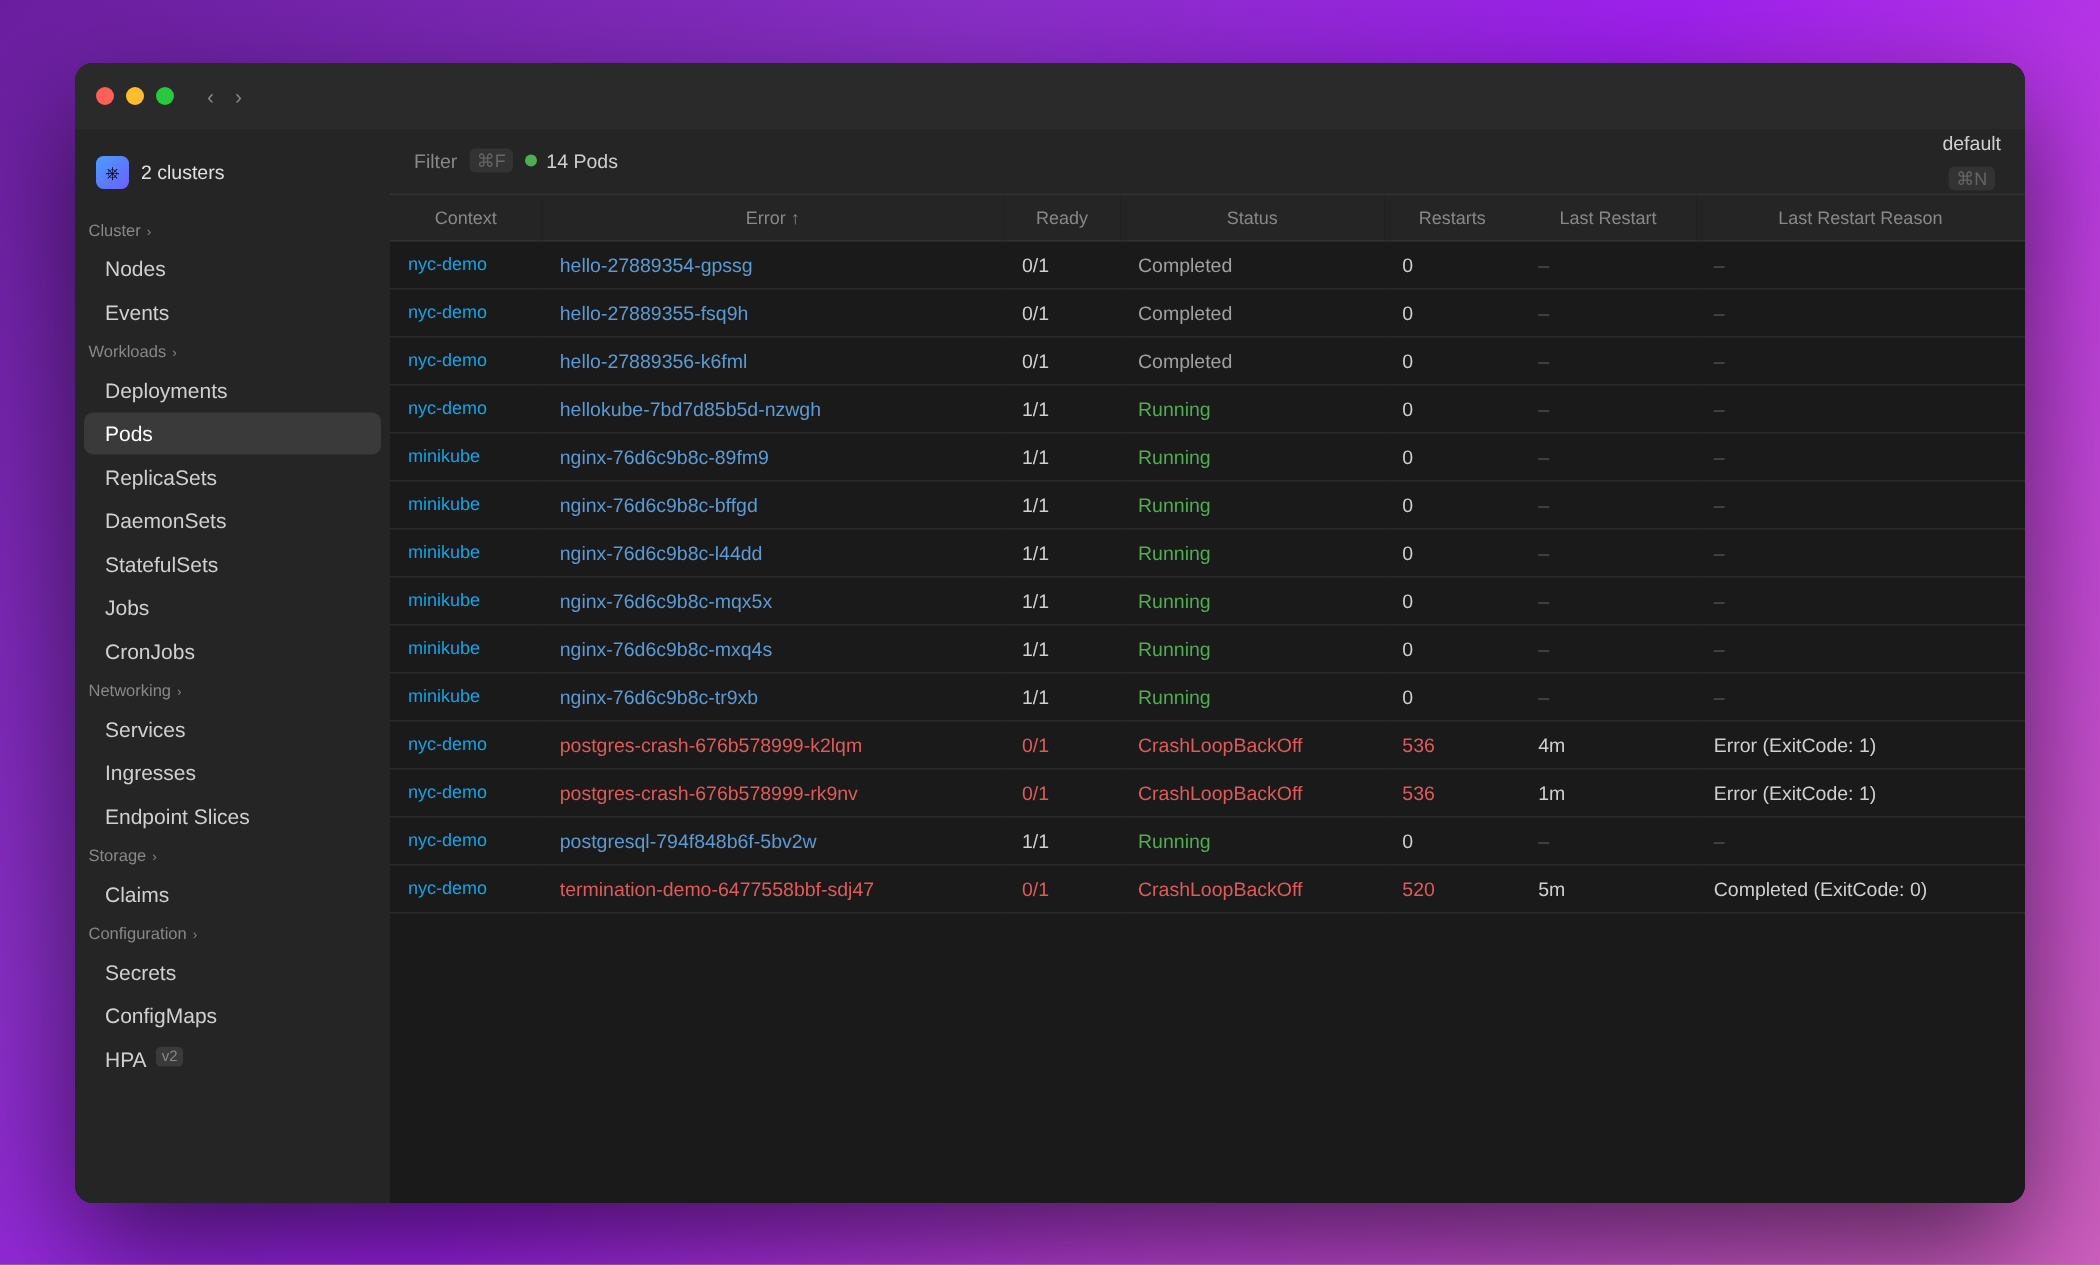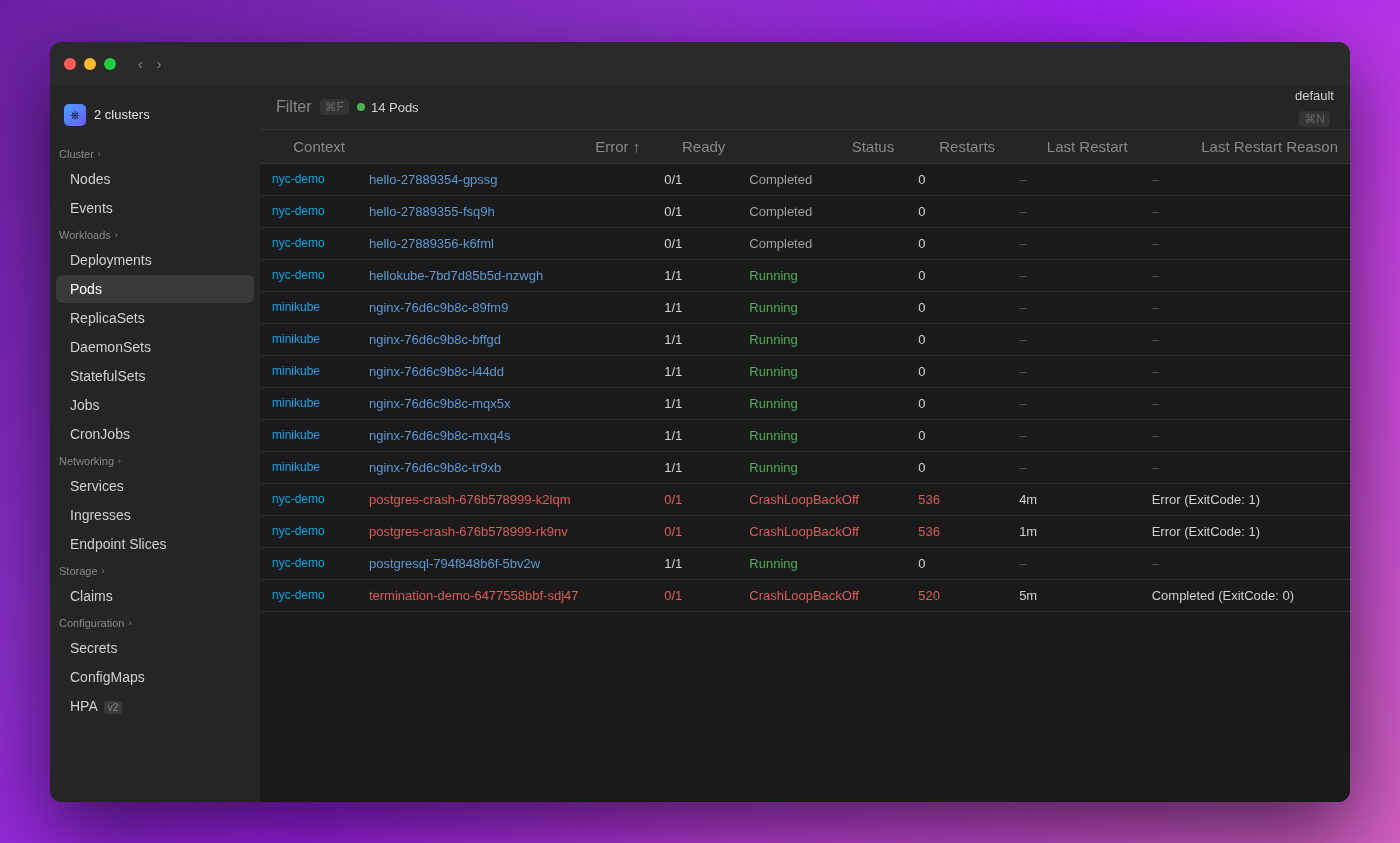--- a/index.html
+++ b/index.html
@@ -92,21 +92,21 @@
       padding: 6px 9px 4px;
       display: flex;
       align-items: center;
       gap: 4px;
     }
     .sidebar-section-header .chevron {
       font-size: 9px;
     }
     .sidebar-item {
       display: flex;
-      align-items: flex-end;
+      align-items: flex-start;
       padding: 6px 14px;
       color: #d0d0d0;
       font-size: 14px;
       cursor: pointer;
       border-radius: 6px;
       margin: 1px 6px;
     }
     .sidebar-item.active {
       background: #3a3a3a;
       color: #ffffff;
@@ -138,21 +138,21 @@
       border-bottom: 1px solid #333;
     }
     .filter-area {
       display: flex;
       align-items: center;
       gap: 8px;
       flex: 1;
     }
     .filter-label {
       color: #888;
-      font-size: 16px;
+      font-size: 13px;
     }
     .filter-shortcut {
       color: #666;
       font-size: 12px;
       background: #333;
       padding: 1px 5px;
       border-radius: 4px;
     }
     .pod-count {
       display: flex;
@@ -195,25 +195,25 @@
     table {
       width: 100%;
       border-collapse: collapse;
       font-size: 13px;
     }
     thead tr {
       background: #252525;
       border-bottom: 1px solid #333;
     }
     thead th {
-      text-align: right;
+      text-align: center;
       padding: 8px 12px;
       color: #888;
       font-weight: 400;
-      font-size: 15px;
+      font-size: 12px;
       white-space: nowrap;
     }
     tbody tr {
       border-bottom: 1px solid #2a2a2a;
     }
     tbody td {
       padding: 8px 12px;
       color: #d0d0d0;
       white-space: nowrap;
     }

